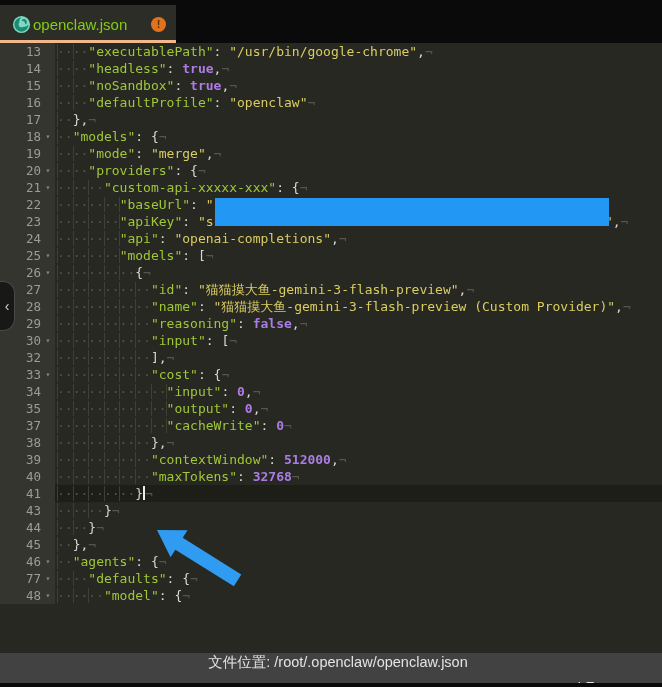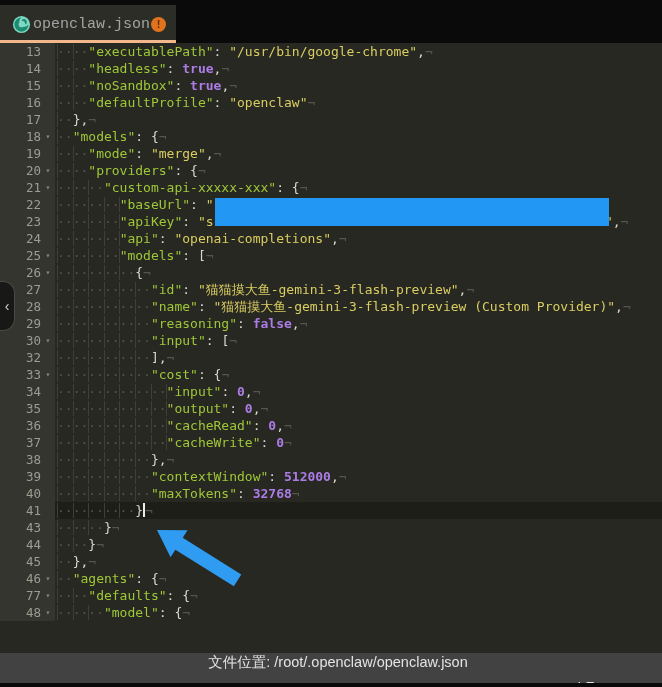--- a/index.html
+++ b/index.html
@@ -5,21 +5,21 @@
   * { margin:0; padding:0; box-sizing:border-box; }
   body { background:#000; }
   .window { width:662px; height:687px; background:#282822; overflow:hidden; position:relative;
             font-family:"Liberation Sans", sans-serif; }
 
   
   .tabbar { height:43px; background:#0a0a0a; display:flex; align-items:flex-end; }
   .tab { width:176px; height:38px; background:#2d2d27; display:flex; align-items:center;
          padding:0 10px 0 12px; position:relative; cursor:pointer; }
   .tab::after { content:""; position:absolute; left:0; right:0; bottom:0; height:3px; background:#f2b88c; }
-  .tab-title { color:#a3a3a3; font-size:15px; margin-left:2px; white-space:nowrap;font-family:Liberation Mono, monospace; }
+  .tab-title { color:#84cc16; font-size:15px; margin-left:2px; white-space:nowrap; }
   .badge { width:15px; height:15px; border-radius:50%; background:#e2731e; color:#612e02;
            font-size:11px; font-weight:bold; display:flex; align-items:center; justify-content:center;
            margin-left:auto; line-height:1; }
 
   
   .editor { position:relative; height:610px; overflow:hidden; background:#282822; }
   .row { display:flex; height:17px; line-height:17px; font-family:"DejaVu Sans Mono", monospace;
          font-size:13px; }
   .gutter { flex:0 0 55px; background:#35352f; color:#9c9c91; display:flex; align-items:center;
             user-select:none; }
@@ -223,27 +223,20 @@
         </div>
         <div class="row">
           <div class="gutter">
             <span class="num">35</span>
             <span class="fold"></span>
           </div>
           <div class="code"><span class="ws-indent">··············</span><span class="k">"output"</span><span class="p">:</span><span class="sp"> </span><span class="l">0</span><span class="p">,</span><span class="ws">¬</span></div>
         </div>
         <div class="row">
           <div class="gutter">
-            <span class="num">36</span>
-            <span class="fold"></span>
-          </div>
-          <div class="code"><span class="ws-indent">··············</span><span class="k">"cacheRead"</span><span class="p">:</span><span class="sp"> </span><span class="l">0</span><span class="p">,</span><span class="ws">¬</span></div>
-        </div>
-        <div class="row">
-          <div class="gutter">
             <span class="num">37</span>
             <span class="fold"></span>
           </div>
           <div class="code"><span class="ws-indent">··············</span><span class="k">"cacheWrite"</span><span class="p">:</span><span class="sp"> </span><span class="l">0</span><span class="ws">¬</span></div>
         </div>
         <div class="row">
           <div class="gutter">
             <span class="num">38</span>
             <span class="fold"></span>
           </div>

